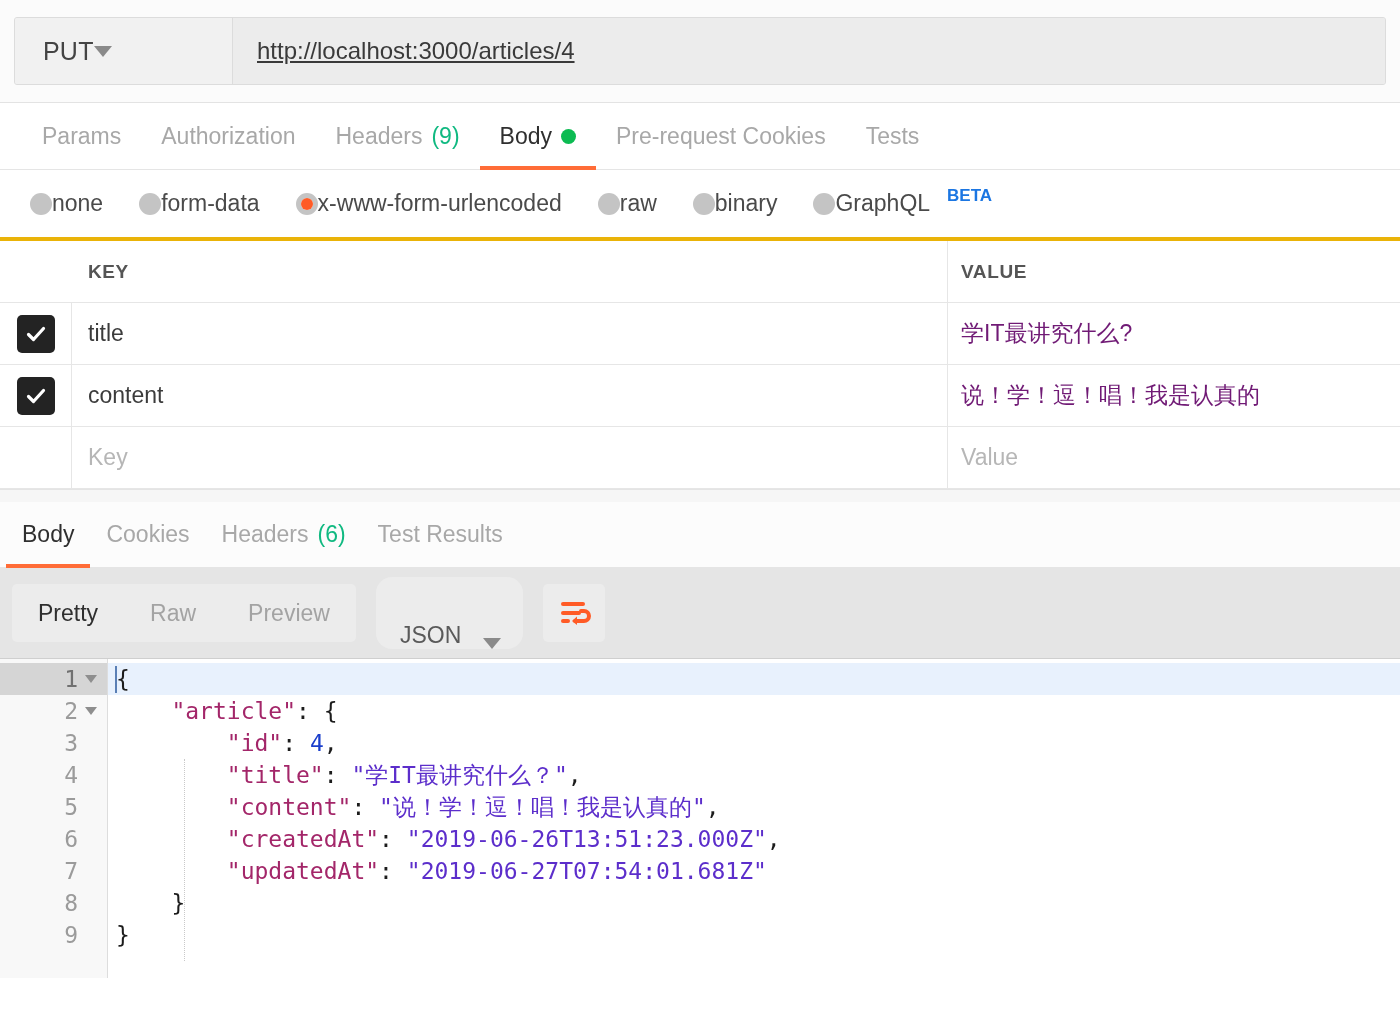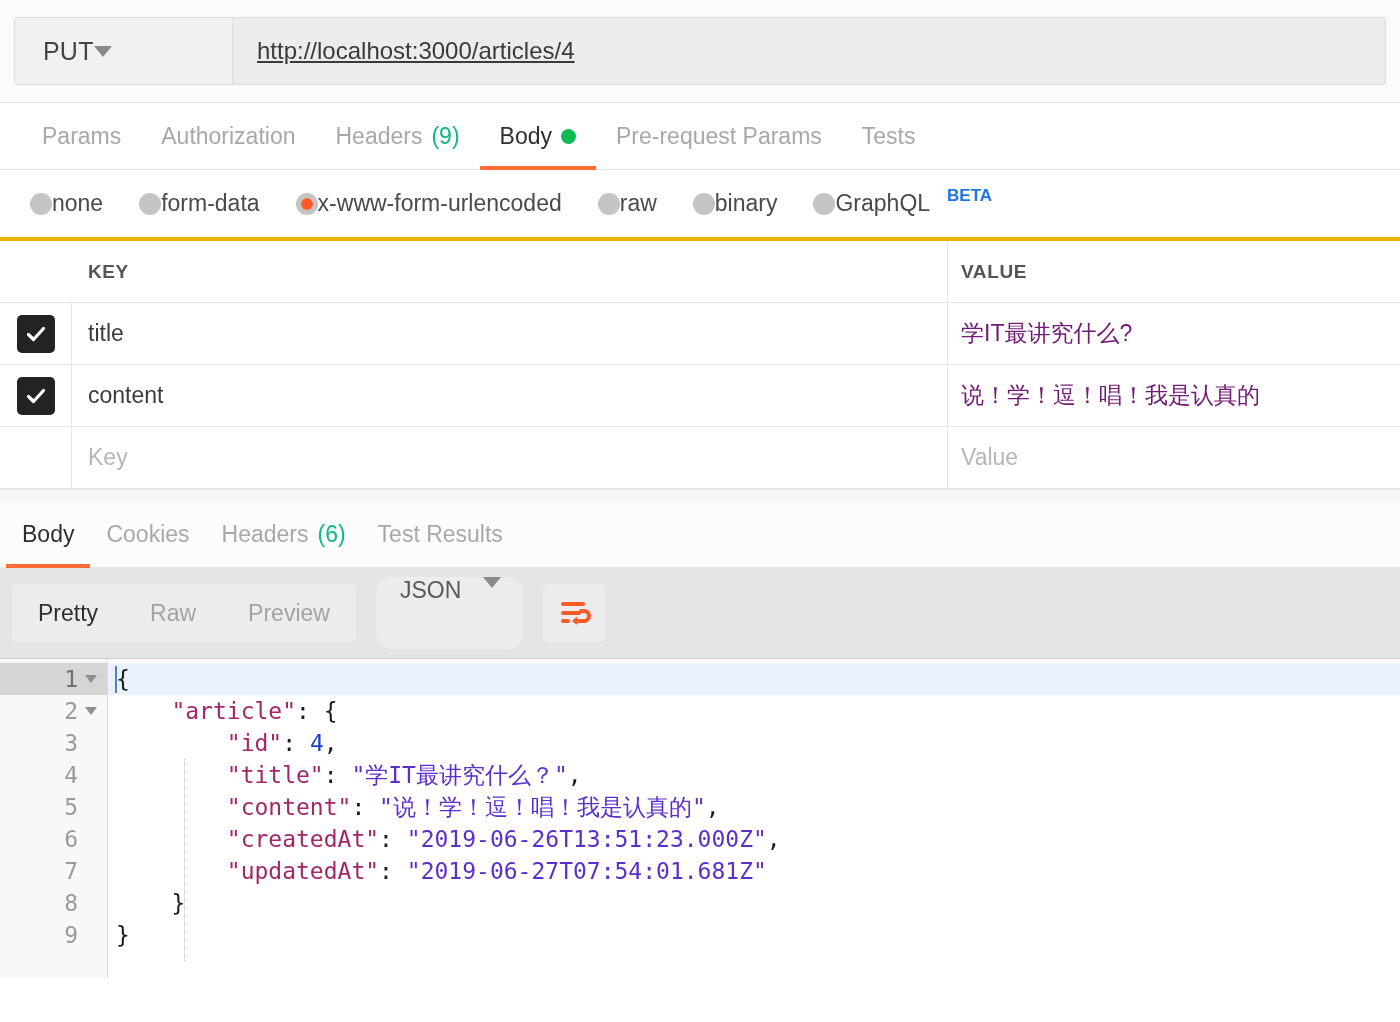--- a/index.html
+++ b/index.html
@@ -230,21 +230,21 @@
     height: 58px;
     display: flex;
     align-items: center;
     font-size: 23px;
     color: #a3a3a3;
     cursor: pointer;
   }
   .seg.active { color: #2f2f2f; }
   .fmt-select {
     display: flex;
-    align-items: flex-start;
+    align-items: flex-end;
     gap: 22px;
     background: #ececec;
     border-radius: 16px;
     height: 72px;
     padding: 0 22px 0 24px;
     cursor: pointer;
   }
   .fmt-label { font-size: 23px; color: #5a5a5a; }
   .wrap-btn {
     width: 62px; height: 58px;
@@ -351,21 +351,21 @@
   </div>
   <div class="tab">
     <span>Headers</span>
     <span class="count">(9)</span>
   </div>
   <div class="tab active">
     <span>Body</span>
     <span class="green-dot"></span>
   </div>
   <div class="tab">
-    <span>Pre-request Params</span>
+    <span>Pre-request Cookies</span>
   </div>
   <div class="tab">
     <span>Tests</span>
   </div>
 </div>
 
 <div class="body-types">
   <div class="radio-opt">
     <span class="radio-dot"></span>
     <span>none</span>

